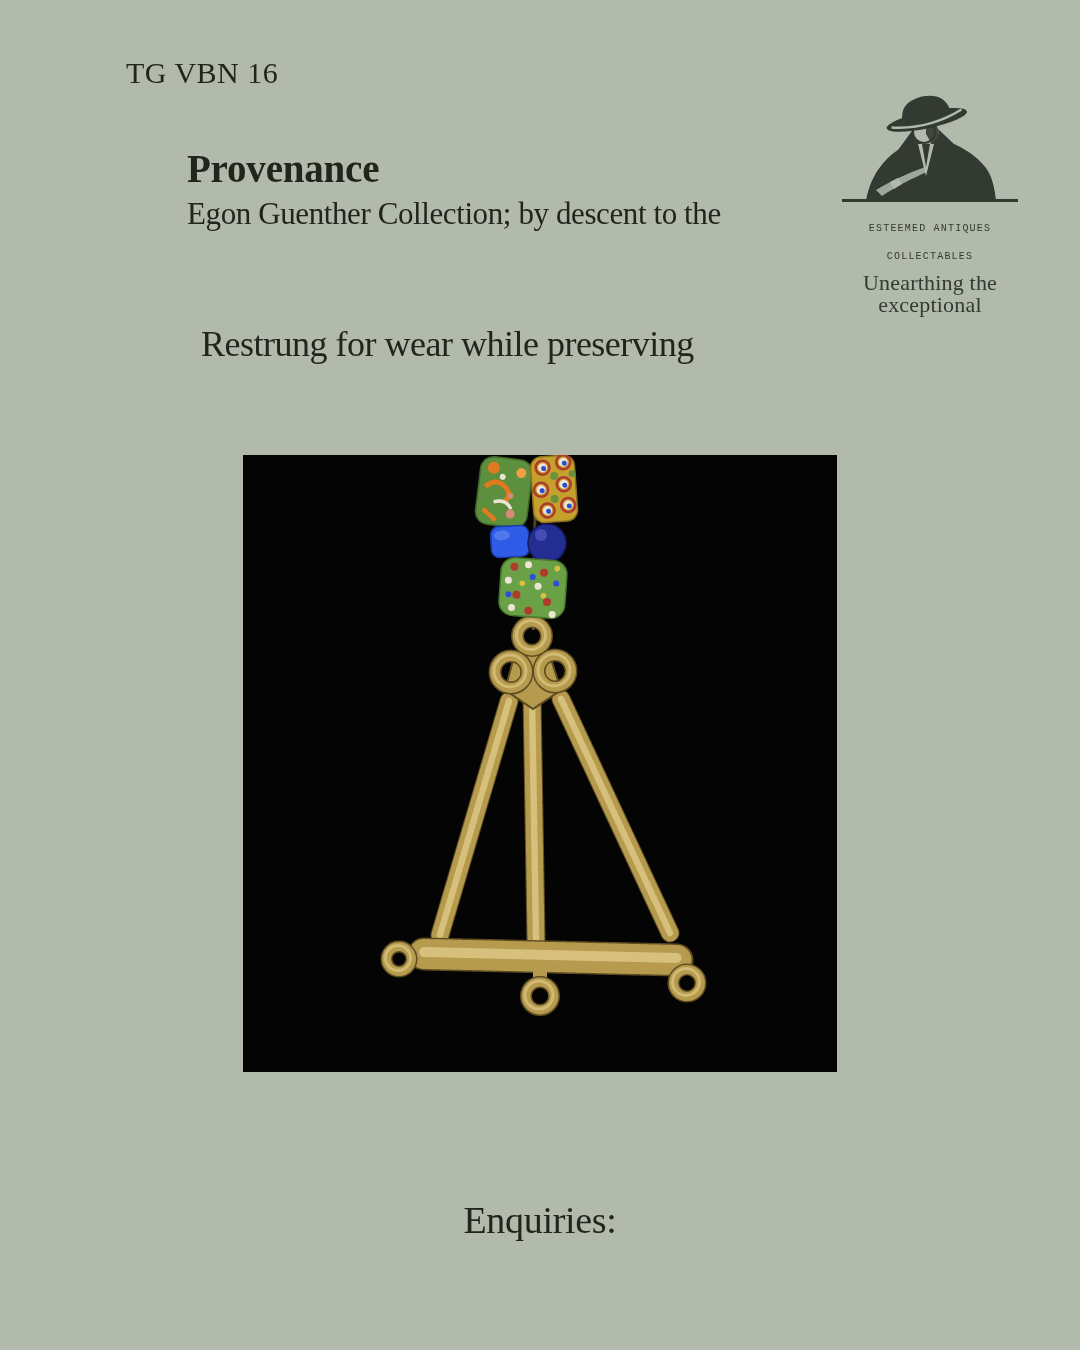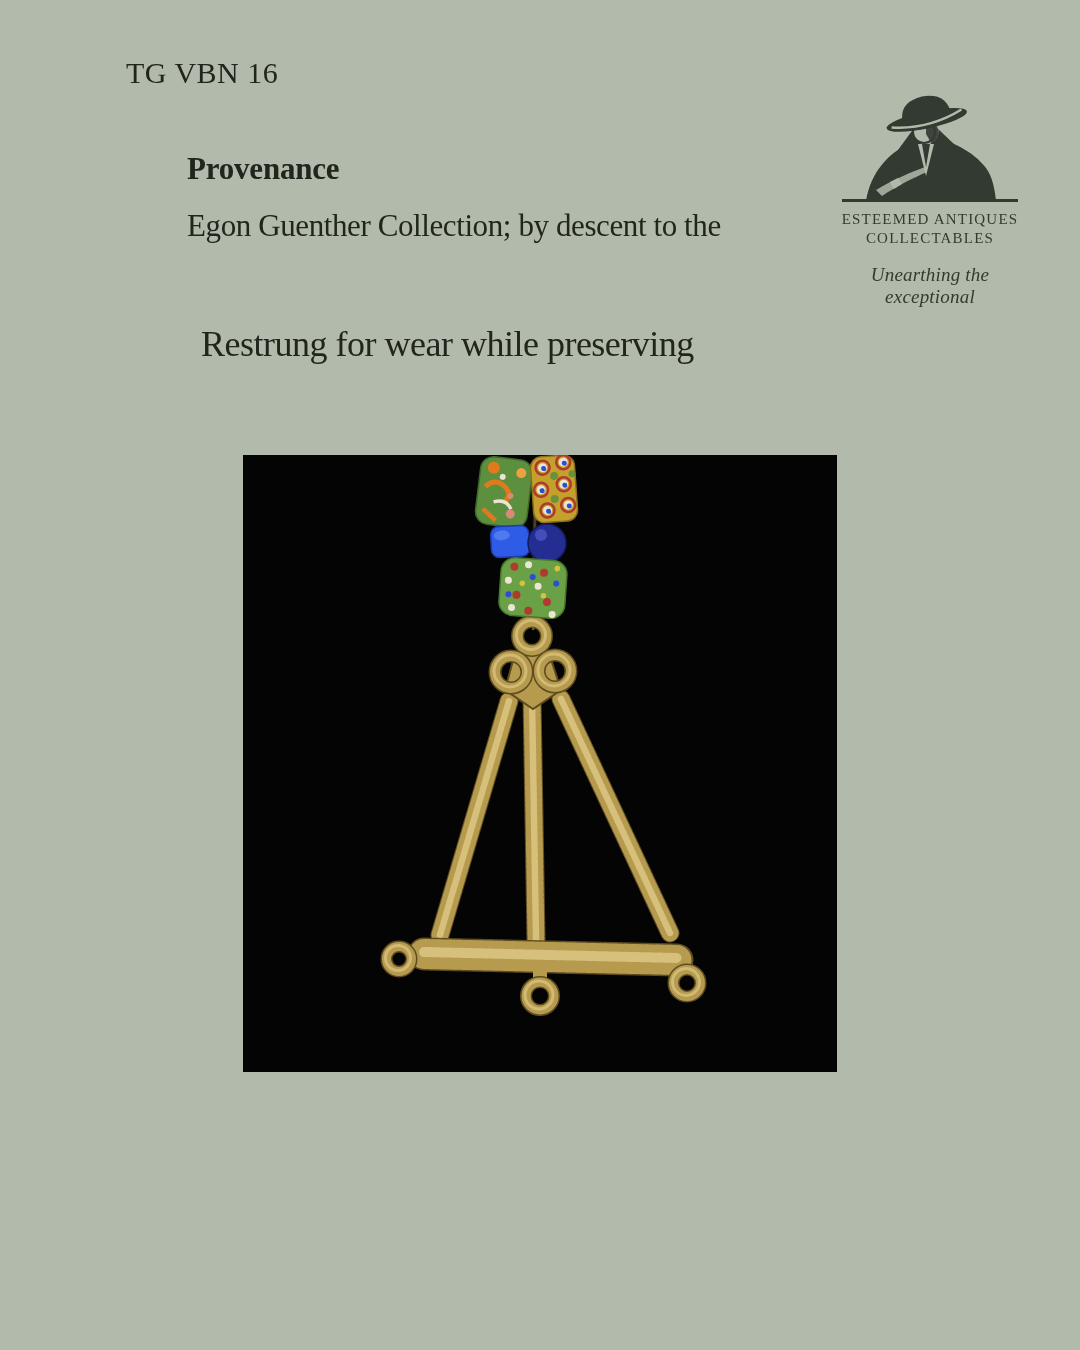--- a/index.html
+++ b/index.html
@@ -25,32 +25,33 @@
     left:126px; top:56px;
     font-size:30px; letter-spacing:0.5px;
   }
   
   .logo{
     left:838px; top:94px; width:184px;
     text-align:center; color:var(--logo-ink);
   }
   .logo svg{display:block; width:184px; height:116px;}
   .logo-name{
-    font-size:15px; letter-spacing:1.2px; line-height:19px;
-    margin-top:0;
+    font-size:10px; letter-spacing:1.2px; line-height:19px;
+    margin-top:9px;
+    font-family:Liberation Mono, monospace;
   }
   .logo-tagline{
-    font-size:19px; font-style:italic; line-height:22px; margin-top:16px;
+    font-size:22px; line-height:22px; margin-top:6px;
     letter-spacing:0.2px;
   }
   
   .provenance{ left:187px; top:150px; }
   .prov-heading{
-    font-size:31px; font-weight:bold; line-height:38px;
-    margin-bottom:20px; letter-spacing:-0.2px;
+    font-size:39px; font-weight:bold; line-height:38px;
+    margin-bottom:8px; letter-spacing:-0.2px;
   }
   .prov-line{ font-size:31px; line-height:35px; letter-spacing:-0.4px;font-family:Liberation Serif, serif; }
   
   .description{ left:201px; top:322px; }
   .desc-line{ font-size:36px; line-height:44px; letter-spacing:-0.5px; }
   
   .photo{
     left:243px; top:455px; width:594px; height:617px;
     background:var(--photo-background);
   }
@@ -233,13 +234,14 @@
         <circle cx="266" cy="141" r="3" fill="#2b4fd0"></circle>
         <circle cx="279" cy="129" r="2.8" fill="#d8c040"></circle>
         <circle cx="301" cy="140" r="2.8" fill="#d8c040"></circle>
         <circle cx="313" cy="112" r="2.8" fill="#d8c040"></circle>
       </g>
     </g>
   </svg>
 </div>
 
 <div class="abs enquiries">
+  <div class="enq-line">Enquiries:</div>
 </div>
 
 </body></html>

